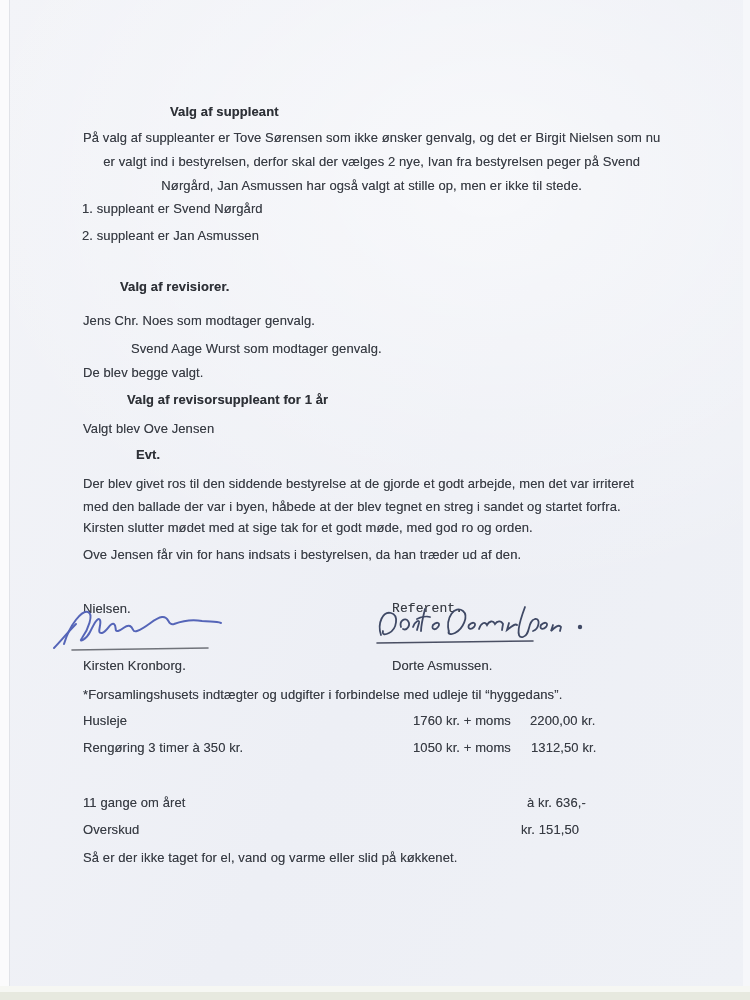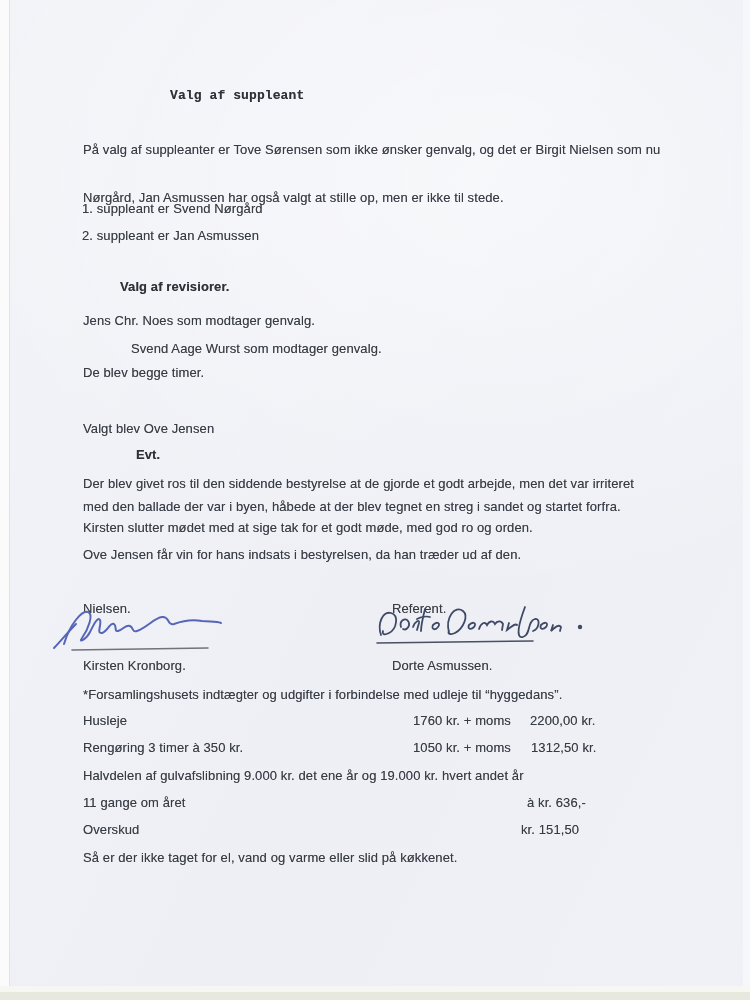--- a/index.html
+++ b/index.html
@@ -29,44 +29,45 @@
   .b{font-weight:bold;color:#2e3137;}
   .para{position:absolute;font-size:13px;line-height:24px;letter-spacing:.1px;
     white-space:nowrap;text-shadow:0 0 .5px rgba(56,60,68,.55);}
   .sig{position:absolute;}
 </style>
 </head>
 <body>
 
 <div class="page">
 
-  <div class="ln b" style="left:170px;top:87px;font-family:Liberation Mono, monospace;">Valg af suppleant</div>
+  <div class="ln b" style="left:170px;top:103px;">Valg af suppleant</div>
 
-  <div class="para" style="left:83px;top:138px;"><span>På valg af suppleanter er Tove Sørensen som ikke ønsker genvalg, og det er Birgit Nielsen som nu</span><br><br><span>Nørgård, Jan Asmussen har også valgt at stille op, men er ikke til stede.</span></div>
+  <div class="para" style="left:83px;top:126px;text-align:center;"><span>På valg af suppleanter er Tove Sørensen som ikke ønsker genvalg, og det er Birgit Nielsen som nu</span><br><span>er valgt ind i bestyrelsen, derfor skal der vælges 2 nye, Ivan fra bestyrelsen peger på Svend</span><br><span>Nørgård, Jan Asmussen har også valgt at stille op, men er ikke til stede.</span></div>
 
   <div class="ln" style="left:82px;top:200px;">1. suppleant er Svend Nørgård</div>
   <div class="ln" style="left:82px;top:227px;">2. suppleant er Jan Asmussen</div>
 
   <div class="ln b" style="left:120px;top:255px;margin-top:23px;">Valg af revisiorer.</div>
 
   <div class="ln" style="left:83px;top:312px;">Jens Chr. Noes som modtager genvalg.</div>
   <div class="ln" style="left:83px;top:340px;margin-left:48px;">Svend Aage Wurst som modtager genvalg.</div>
-  <div class="ln" style="left:83px;top:364px;">De blev begge timer.</div>
+  <div class="ln" style="left:83px;top:364px;">De blev begge valgt.</div>
 
+  <div class="ln b" style="left:127px;top:391px;">Valg af revisorsuppleant for 1 år</div>
   <div class="ln" style="left:83px;top:420px;">Valgt blev Ove Jensen</div>
 
   <div class="ln b" style="left:136px;top:446px;">Evt.</div>
 
   <div class="para" style="left:83px;top:472px;line-height:23px;"><span>Der blev givet ros til den siddende bestyrelse at de gjorde et godt arbejde, men det var irriteret</span><br><span>med den ballade der var i byen, håbede at der blev tegnet en streg i sandet og startet forfra.</span></div>
 
   <div class="ln" style="left:83px;top:546px;">Ove Jensen får vin for hans indsats i bestyrelsen, da han træder ud af den.</div>
   <div class="ln" style="left:83px;top:519px;">Kirsten slutter mødet med at sige tak for et godt møde, med god ro og orden.</div>
 
   <div class="ln" style="left:83px;top:600px;">Nielsen.</div>
-  <div class="ln" style="left:392px;top:600px;">Referent.</div>
+  <div class="ln" style="left:392px;top:600px;font-family:Liberation Mono, monospace;">Referent.</div>
 
   <svg class="sig" style="left:50px;top:600px;" width="200" height="60" viewBox="0 0 200 60">
     <path d="M4,48 C10,42 18,32 26,24" fill="none" stroke="#5565b8" stroke-width="2" stroke-linecap="round"></path>
     <path d="M14,44 C20,24 32,10 38,12 C44,14 38,30 32,38 C28,43 36,40 40,32 C44,24 48,16 50,20 C52,24 46,34 52,33 C58,31 60,22 64,24 C67,26 64,32 68,31 C74,29 76,24 80,26 C84,28 82,33 87,31 C98,27 104,18 112,17 C120,16 117,26 124,24 C132,21 142,19 152,21 C160,22 166,21 171,23" fill="none" stroke="#5565b8" stroke-width="2" stroke-linecap="round"></path>
     <path d="M22,50 L158,48" fill="none" stroke="#70737a" stroke-width="1.6" stroke-linecap="round"></path>
   </svg>
 
   <svg class="sig" style="left:375px;top:597px;" width="220" height="62" viewBox="0 0 220 62">
     <g fill="none" stroke="#3f4965" stroke-width="1.8" stroke-linecap="round">
       <path d="M6,38 C2,26 8,14 16,16 C24,18 22,32 14,36 C10,38 7,38 8,34"></path>
@@ -93,21 +94,20 @@
   <div class="ln" style="left:83px;top:686px;">*Forsamlingshusets indtægter og udgifter i forbindelse med udleje til “hyggedans”.</div>
 
   <div class="ln" style="left:83px;top:712px;">Husleje</div>
   <div class="ln" style="left:413px;top:712px;">1760 kr. + moms</div>
   <div class="ln" style="left:530px;top:712px;">2200,00 kr.</div>
 
   <div class="ln" style="left:83px;top:739px;">Rengøring 3 timer à 350 kr.</div>
   <div class="ln" style="left:413px;top:739px;">1050 kr. + moms</div>
   <div class="ln" style="left:531px;top:739px;">1312,50 kr.</div>
 
-  <div class="ln" style="left:83px;top:767px;">Halvdelen af gulvafslibning 9.000 kr. det ene år og 19.000 kr. hvert andet år</div>
 
   <div class="ln" style="left:83px;top:794px;">11 gange om året</div>
   <div class="ln" style="left:527px;top:794px;text-align:right;">à kr. 636,-</div>
 
   <div class="ln" style="left:83px;top:821px;">Overskud</div>
   <div class="ln" style="left:521px;top:821px;">kr. 151,50</div>
 
   <div class="ln" style="left:83px;top:849px;">Så er der ikke taget for el, vand og varme eller slid på køkkenet.</div>
 
   <div class="scan-edge-left"></div>

